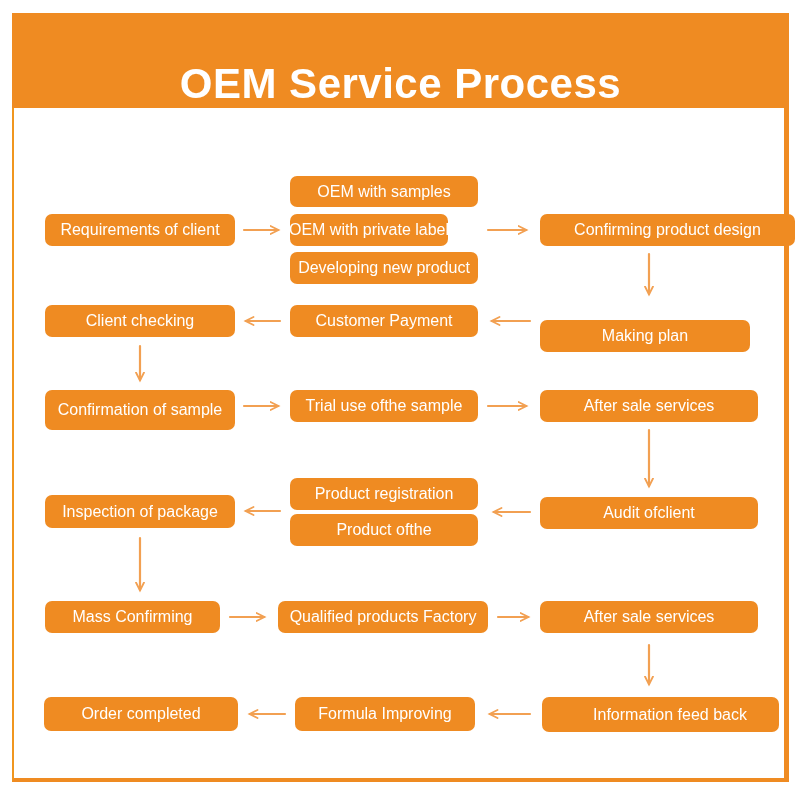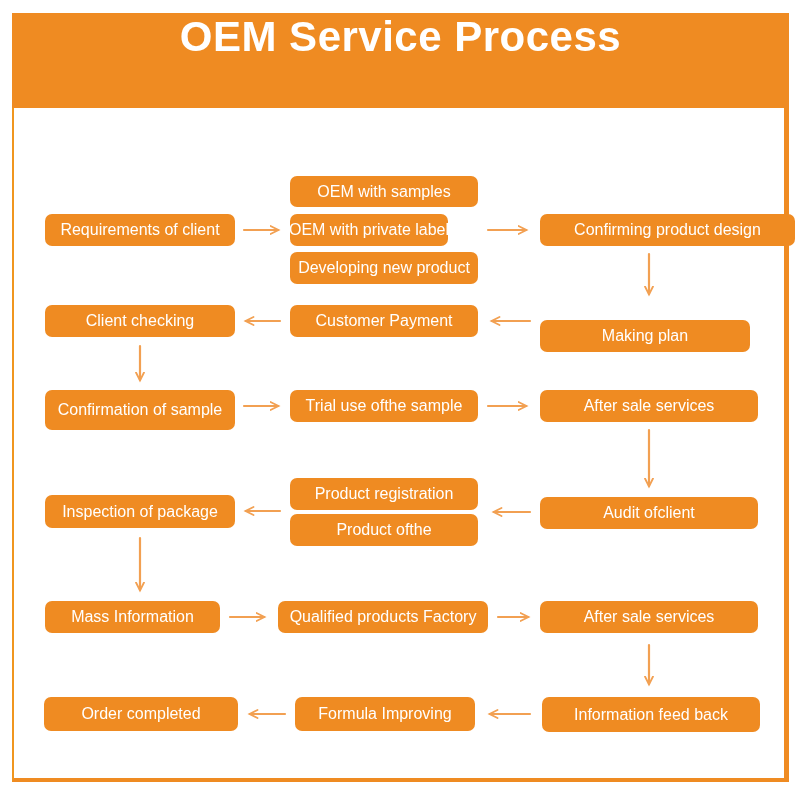--- a/index.html
+++ b/index.html
@@ -9,21 +9,21 @@
   }
   .frame {
     position:absolute; left:12px; top:13px; width:777px; height:769px;
     box-sizing:border-box;
     border-left:2px solid #f0961f;
     border-right:5px solid #ef8b22;
     border-bottom:4px solid #ef8b22;
   }
   .header {
     position:absolute; left:12px; top:13px; width:777px; height:95px;
-    background:#ef8b22; display:flex; align-items:flex-start; justify-content:center;
+    background:#ef8b22; display:flex; align-items:flex-end; justify-content:center;
   }
   .title {
     color:#ffffff; font-size:42px; font-weight:bold; letter-spacing:0.5px;
   }
   .node {
     position:absolute; background:#ef8b22; color:#ffffff;
     display:flex; align-items:center; justify-content:center;
     font-size:16px; text-align:center; line-height:1.1; white-space:nowrap;border-radius:7px;
   }
   svg.arrows { position:absolute; left:0; top:0; width:800px; height:800px; pointer-events:none; }
@@ -46,21 +46,21 @@
   #n-product-order       { left:290px; top:514px; width:188px; height:32px; }
   #n-qualified-products  { left:278px; top:601px; width:210px; height:32px; }
   #n-formula-improving   { left:295px; top:697px; width:180px; height:34px; }
 
   
   #n-confirming-design   { left:540px; top:214px; width:255px; height:32px; }
   #n-making-plan         { left:540px; top:320px; width:210px; height:32px; }
   #n-after-sale-1        { left:540px; top:390px; width:218px; height:32px; }
   #n-audit-client        { left:540px; top:497px; width:218px; height:32px; }
   #n-after-sale-2        { left:540px; top:601px; width:218px; height:32px; }
-  #n-information-feedback{ left:542px; top:697px; width:218px; height:35px; }
+  #n-information-feedback{ left:542px; top:697px; width:218px; height:35px;padding-left:19px; }
 </style>
 </head>
 <body>
 
 <div class="frame"></div>
 
 <div class="header">
   <div class="title">OEM Service Process</div>
 </div>
 
@@ -72,21 +72,21 @@
 <div class="node" id="n-making-plan">Making plan</div>
 <div class="node" id="n-customer-payment">Customer Payment</div>
 <div class="node" id="n-client-checking">Client checking</div>
 <div class="node" id="n-confirmation-sample">Confirmation of sample</div>
 <div class="node" id="n-trial-use">Trial use ofthe sample</div>
 <div class="node" id="n-after-sale-1">After sale services</div>
 <div class="node" id="n-audit-client">Audit ofclient</div>
 <div class="node" id="n-product-registration">Product registration</div>
 <div class="node" id="n-product-order">Product ofthe</div>
 <div class="node" id="n-inspection-package">Inspection of package</div>
-<div class="node" id="n-mass-production">Mass Information</div>
+<div class="node" id="n-mass-production">Mass Confirming</div>
 <div class="node" id="n-qualified-products">Qualified products Factory</div>
 <div class="node" id="n-after-sale-2">After sale services</div>
 <div class="node" id="n-information-feedback">Information feed back</div>
 <div class="node" id="n-formula-improving">Formula Improving</div>
 <div class="node" id="n-order-completed">Order completed</div>
 
 <svg class="arrows" viewBox="0 0 800 800">
   <defs>
     <marker id="ah" markerWidth="12" markerHeight="12" refX="8.5" refY="5" orient="auto" markerUnits="userSpaceOnUse">
       <path d="M1,1 L9,5 L1,9" fill="none" stroke="#f2a052" stroke-width="1.8" stroke-linecap="round"></path>

